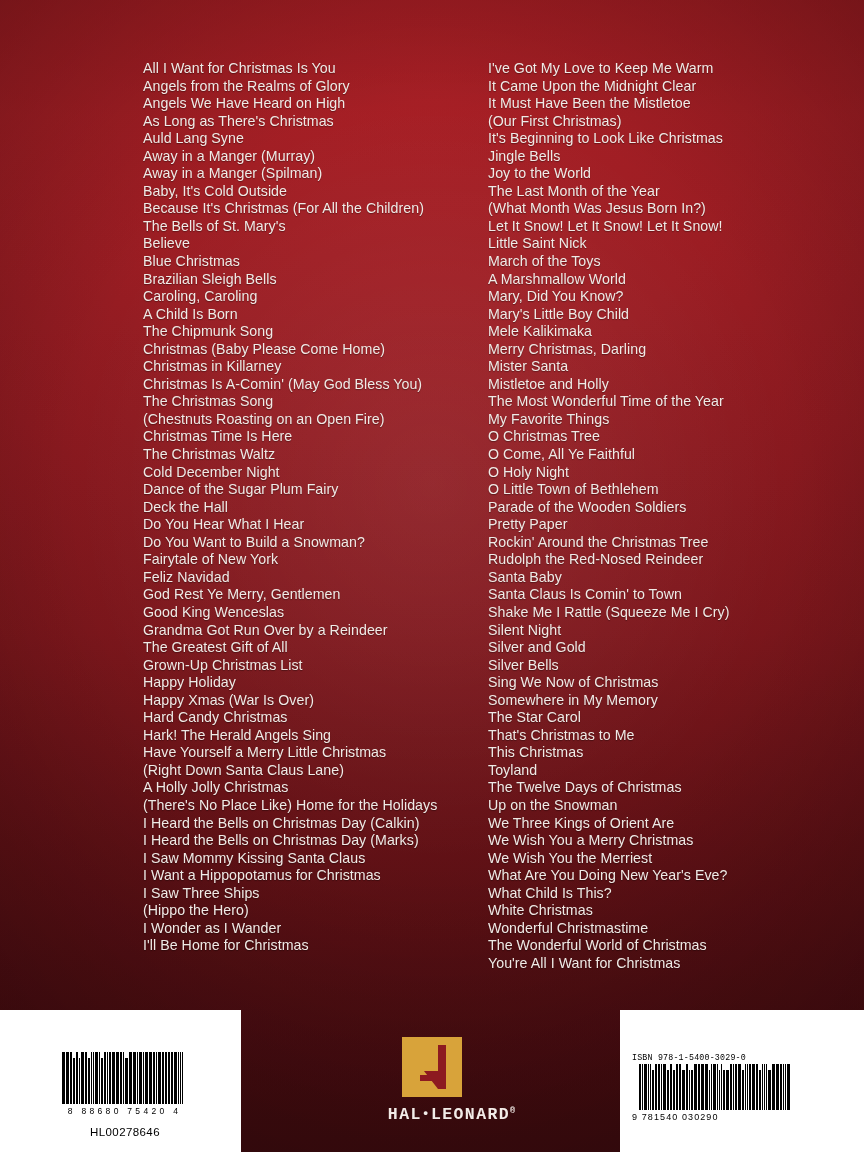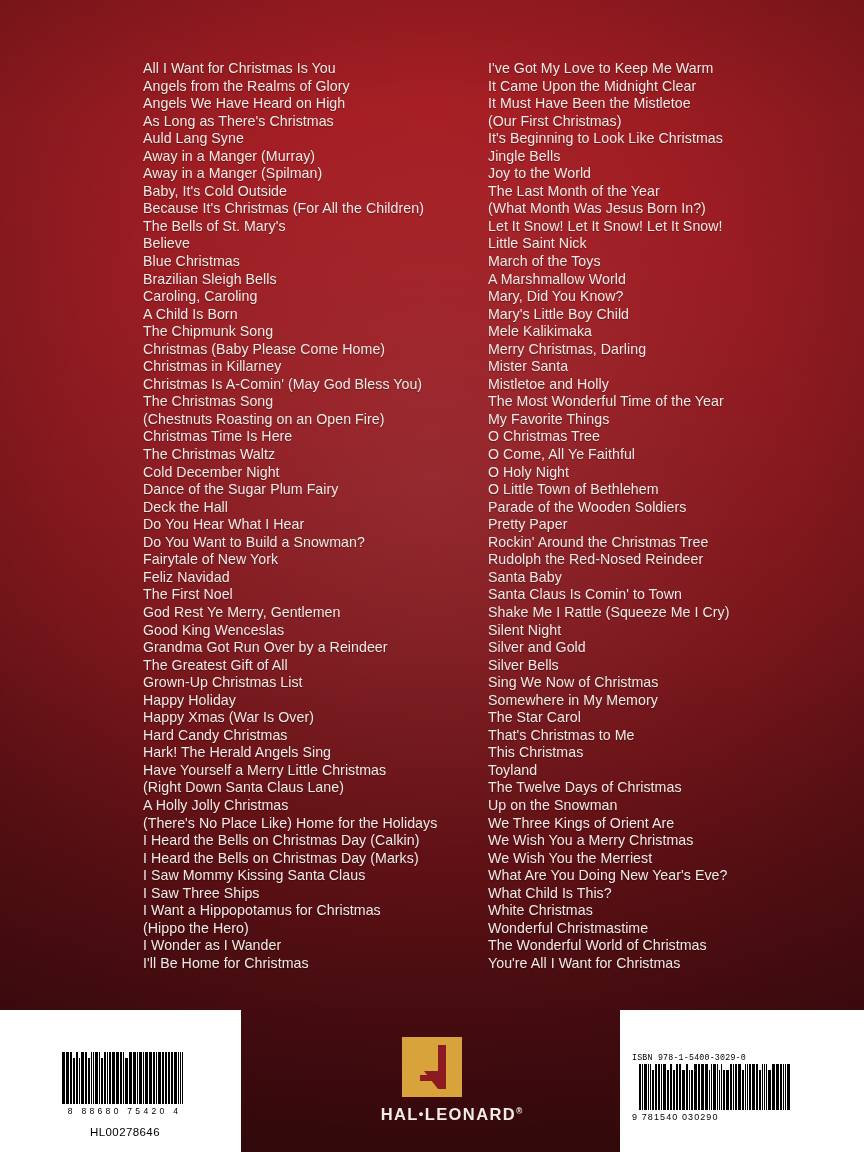--- a/index.html
+++ b/index.html
@@ -163,21 +163,21 @@
     bottom: 28px;
     text-align: center;
   }
   #logo-mark {
     width: 64px;
     height: 64px;
     margin: 0 auto 6px auto;
     position: relative;
   }
   #logo-name {
-    font-family: Liberation Sans, sans-serif;
+    font-family: Liberation Mono, monospace;
     font-size: 16.5px;
     font-weight: 700;
     color: #f2ece8;
     letter-spacing: 1.4px;
     margin-left: 39px;
   }
   #logo-name .dot { font-size: 13px; vertical-align: 2px; }
   #logo-name .reg { font-size: 8.5px; vertical-align: 6px; letter-spacing: 0; }
 </style>
 </head>
@@ -213,39 +213,38 @@
           <li class="cont">(Chestnuts Roasting on an Open Fire)</li>
           <li>Christmas Time Is Here</li>
           <li>The Christmas Waltz</li>
           <li>Cold December Night</li>
           <li>Dance of the Sugar Plum Fairy</li>
           <li>Deck the Hall</li>
           <li>Do You Hear What I Hear</li>
           <li>Do You Want to Build a Snowman?</li>
           <li>Fairytale of New York</li>
           <li>Feliz Navidad</li>
-          <li>The First Noel</li>
           <li>God Rest Ye Merry, Gentlemen</li>
           <li>Good King Wenceslas</li>
           <li>Grandma Got Run Over by a Reindeer</li>
           <li>The Greatest Gift of All</li>
           <li>Grown-Up Christmas List</li>
           <li>Happy Holiday</li>
           <li>Happy Xmas (War Is Over)</li>
           <li>Hard Candy Christmas</li>
           <li>Hark! The Herald Angels Sing</li>
           <li>Have Yourself a Merry Little Christmas</li>
           <li class="cont">(Right Down Santa Claus Lane)</li>
           <li>A Holly Jolly Christmas</li>
           <li>(There's No Place Like) Home for the Holidays</li>
           <li>I Heard the Bells on Christmas Day (Calkin)</li>
           <li>I Heard the Bells on Christmas Day (Marks)</li>
           <li>I Saw Mommy Kissing Santa Claus</li>
+          <li>I Want a Hippopotamus for Christmas</li>
           <li>I Saw Three Ships</li>
-          <li>I Want a Hippopotamus for Christmas</li>
           <li class="cont">(Hippo the Hero)</li>
           <li>I Wonder as I Wander</li>
           <li>I'll Be Home for Christmas</li>
         </ul>
     </div>
     <div class="col col-right">
       <ul class="songlist" id="list-right">
           <li>I've Got My Love to Keep Me Warm</li>
           <li>It Came Upon the Midnight Clear</li>
           <li>It Must Have Been the Mistletoe</li>

